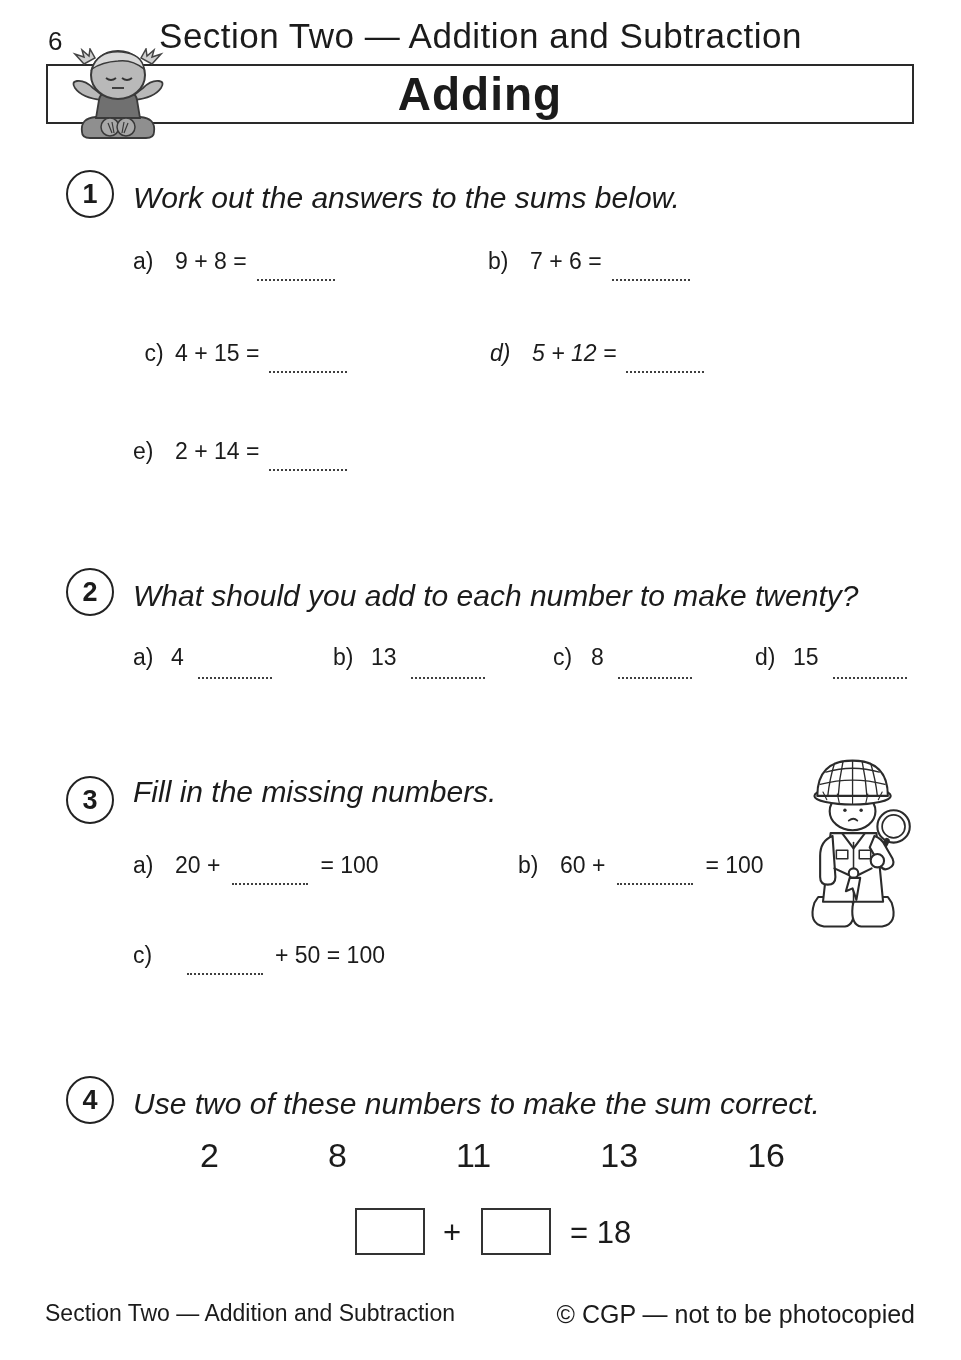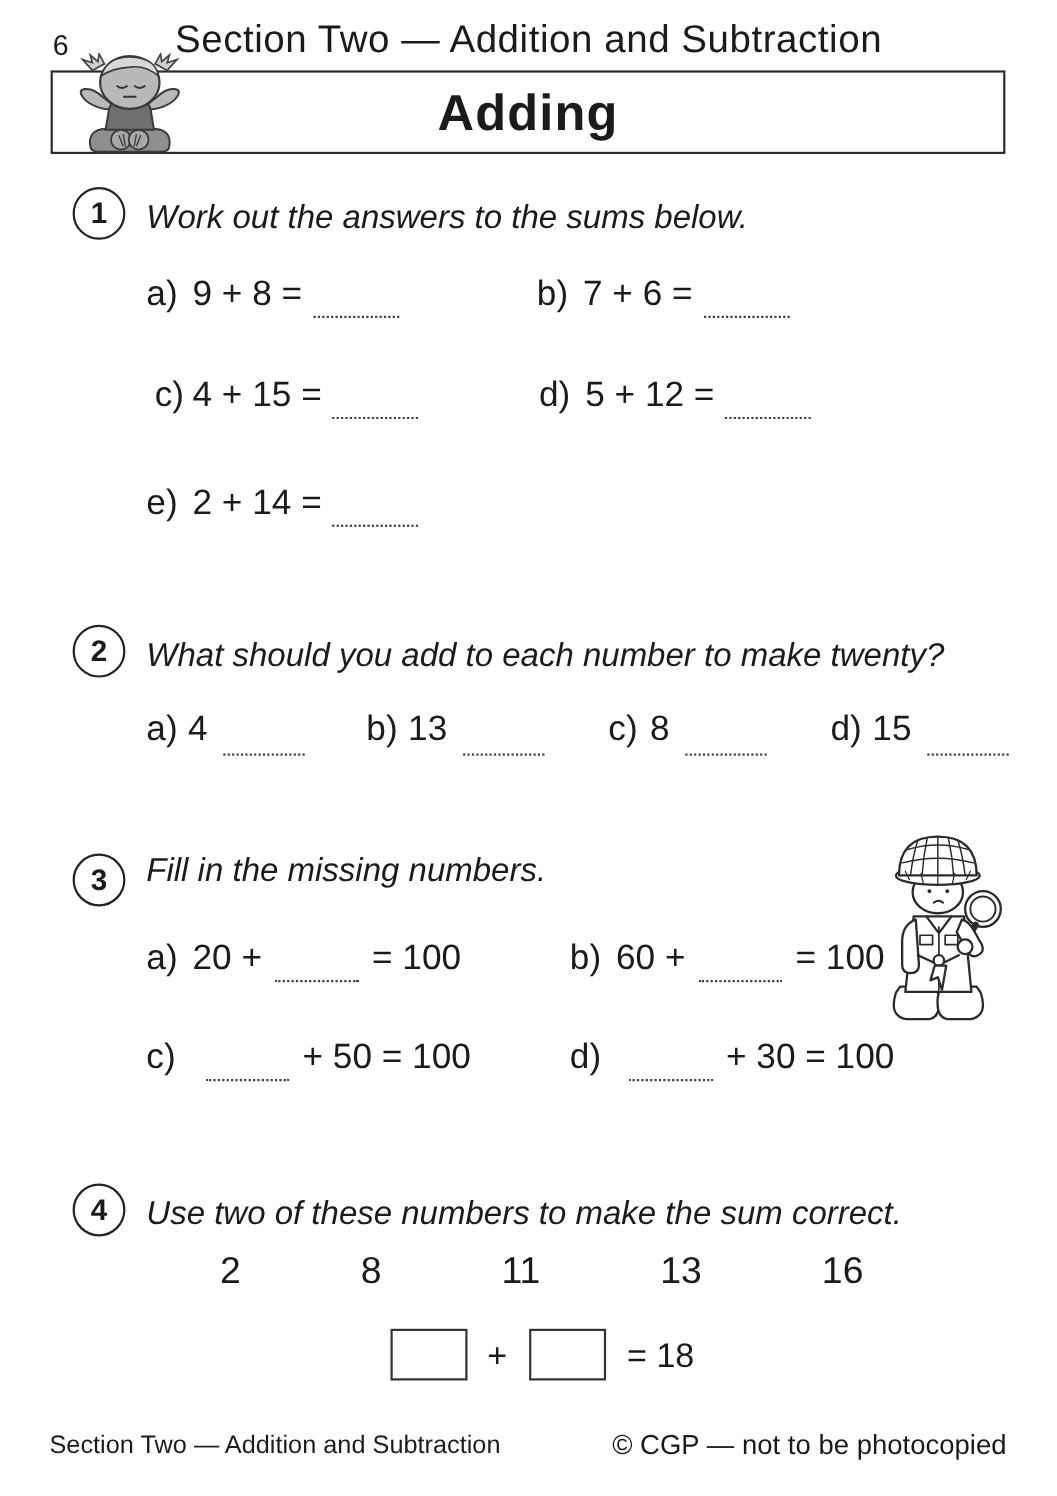--- a/index.html
+++ b/index.html
@@ -11,37 +11,37 @@
     color:#1b1b1b;
     font-family:"Liberation Sans", sans-serif;
     overflow:hidden;
   }
   .page-num { position:absolute; left:48px; top:26px; font-size:26px; }
   .header-title {
     position:absolute; left:0; right:0; top:16px;
     text-align:center; font-size:35px; letter-spacing:0.5px;
   }
   .adding-box {
-    position:absolute; left:46px; top:64px; width:868px; height:76px;
+    position:absolute; left:46px; top:64px; width:868px; height:60px;
     border:2px solid #2a2a2a; background:#fff;
     display:flex; align-items:center; justify-content:center;
   }
   .adding-title { font-size:46px; font-weight:bold; letter-spacing:1px; }
   .girl-illus { position:absolute; left:62px; top:48px; width:112px; height:92px; }
   .detective-illus { position:absolute; left:793px; top:752px; width:122px; height:186px; }
 
   .qcircle {
     position:absolute; width:48px; height:48px;
     border:2.5px solid #222; border-radius:50%;
     display:flex; align-items:center; justify-content:center;
     font-size:27px; font-weight:bold; background:#fff;
   }
   .prompt { position:absolute; font-size:30px; white-space:nowrap;font-style:italic; }
 
-  .sum-item, .make20-item, .fill-item { position:absolute; font-size:32px; white-space:nowrap; }
+  .sum-item, .make20-item, .fill-item { position:absolute; font-size:23px; white-space:nowrap; }
   .item-label { display:inline-block; width:42px; }
   .make20-item .item-label { width:38px; }
   .dots {
     display:inline-block; width:78px; height:6px;
     border-bottom:2px dotted #3f3f3f;
     position:relative; top:12px; margin-left:10px;
   }
   .fill-item .dots { margin:0 12px; width:76px; }
   .make20-item .dots { margin-left:14px; width:74px; top:14px; }
 
@@ -95,21 +95,21 @@
 
   <div class="sum-item" style="left:133px; top:248px;">
     <span class="item-label">a)</span><span class="expr">9 + 8 =</span><span class="dots"></span>
   </div>
   <div class="sum-item" style="left:488px; top:248px;">
     <span class="item-label">b)</span><span class="expr">7 + 6 =</span><span class="dots"></span>
   </div>
   <div class="sum-item" style="left:133px; top:340px;text-align:center;">
     <span class="item-label">c)</span><span class="expr">4 + 15 =</span><span class="dots"></span>
   </div>
-  <div class="sum-item" style="left:490px; top:340px;">
+  <div class="sum-item" style="left:490px; top:340px;font-style:italic;">
     <span class="item-label">d)</span><span class="expr">5 + 12 =</span><span class="dots"></span>
   </div>
   <div class="sum-item" style="left:133px; top:438px;">
     <span class="item-label">e)</span><span class="expr">2 + 14 =</span><span class="dots"></span>
   </div>
 
   <div class="qcircle" style="left:66px; top:568px;">
     <span>2</span>
   </div>
   <div class="prompt" style="left:133px; top:579px;">What should you add to each number to make twenty?</div>
@@ -164,23 +164,20 @@
 
   <div class="fill-item" style="left:133px; top:852px;">
     <span class="item-label">a)</span><span class="expr">20 +</span><span class="dots"></span><span class="expr">= 100</span>
   </div>
   <div class="fill-item" style="left:518px; top:852px;">
     <span class="item-label">b)</span><span class="expr">60 +</span><span class="dots"></span><span class="expr">= 100</span>
   </div>
   <div class="fill-item" style="left:133px; top:942px;">
     <span class="item-label">c)</span><span class="expr"></span><span class="dots"></span><span class="expr">+ 50 = 100</span>
   </div>
-  <div class="fill-item" style="left:518px; top:942px;">
-    <span class="item-label">d)</span><span class="expr"></span><span class="dots"></span><span class="expr">+ 30 = 100</span>
-  </div>
 
   <div class="qcircle" style="left:66px; top:1076px;">
     <span>4</span>
   </div>
   <div class="prompt" style="left:133px; top:1087px;">Use two of these numbers to make the sum correct.</div>
 
   <div class="numbers-row">
     <span>2</span>
     <span>8</span>
     <span>11</span>

